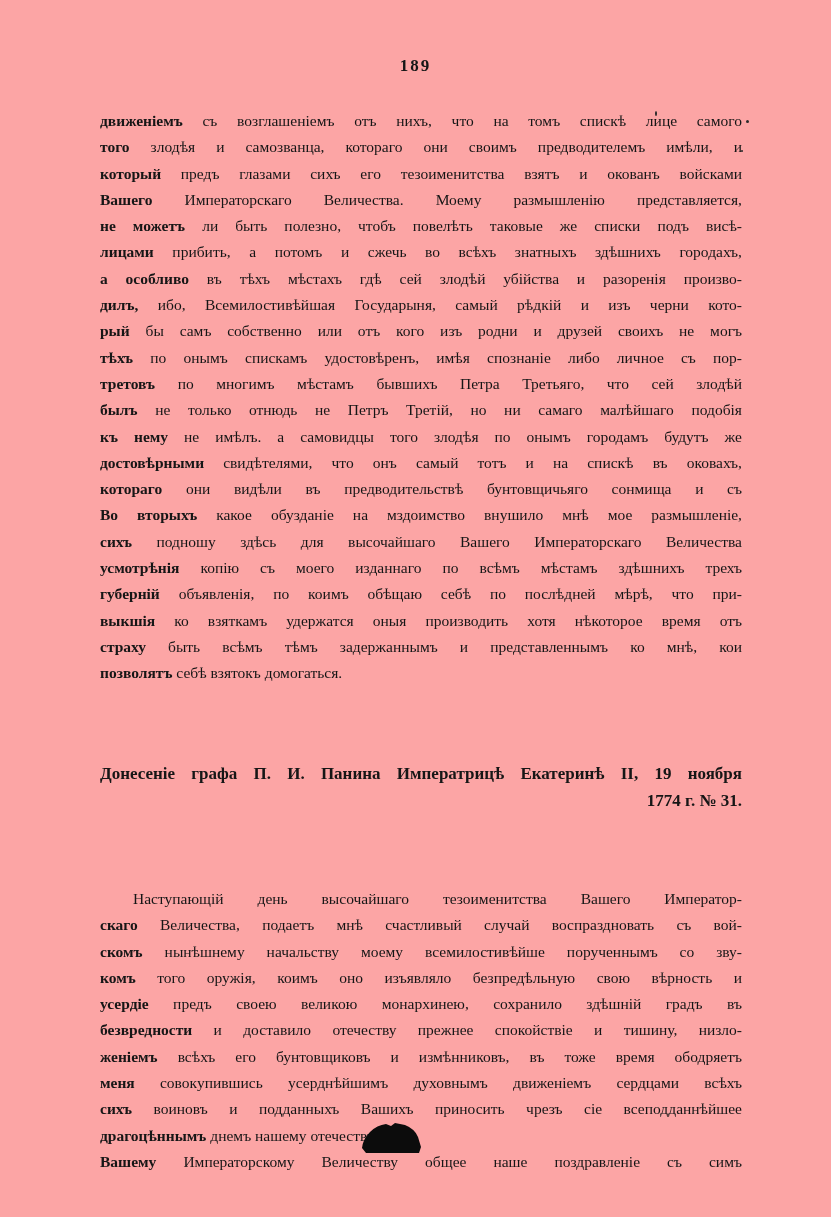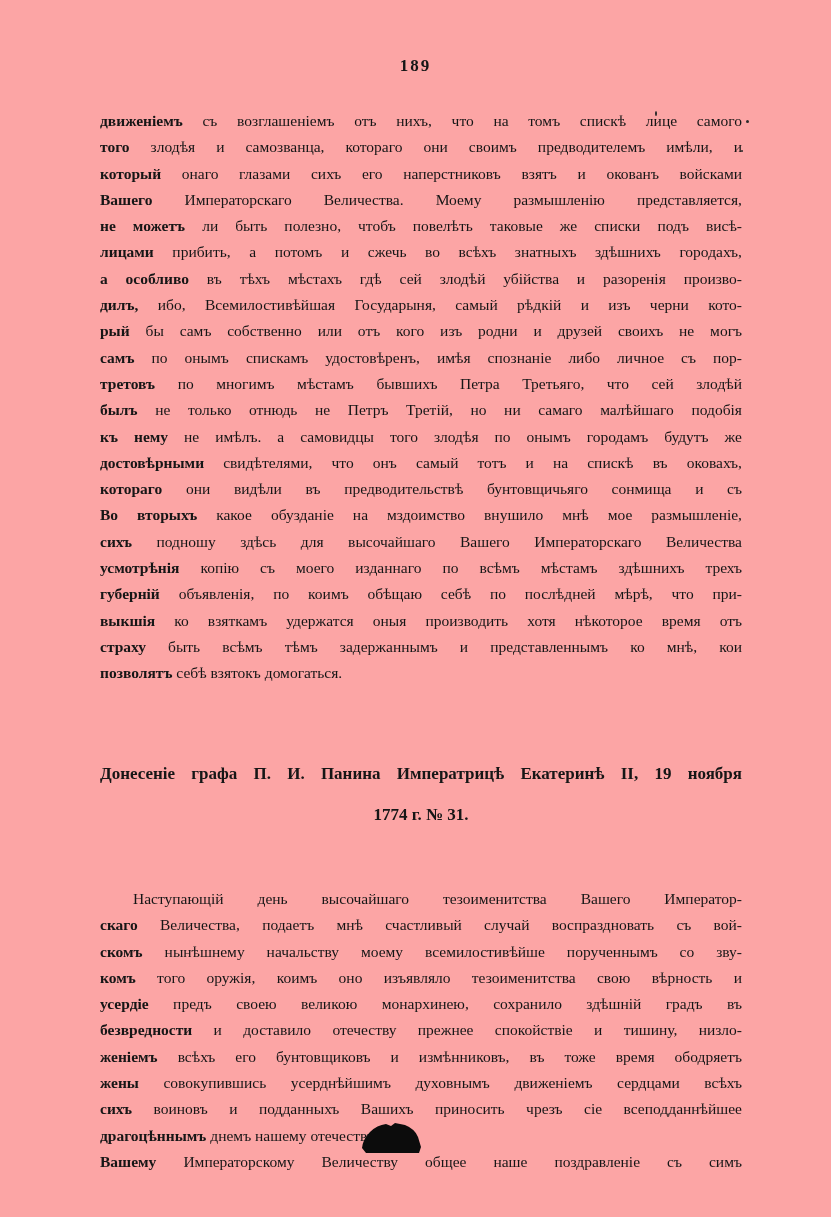--- a/index.html
+++ b/index.html
@@ -21,45 +21,45 @@
     overflow:hidden; white-space:nowrap;
   }
   .line.last { text-align-last:left; }
   .line.indent { padding-left:33px; width:609px; }
   .line .b { font-weight:bold; }
   .heading {
     position:absolute; left:100px; top:760px; width:642px;
     font-weight:bold; font-size:17px; line-height:27px;
   }
   .heading .h1 { text-align:justify; text-align-last:justify; white-space:nowrap; overflow:hidden; }
-  .heading .h2 { text-align:center;margin-top:14px; }
+  .heading .h2 { text-align:right; }
   .blot { position:absolute; left:361px; top:1122px; }
   .speck { position:absolute; background:#2a2a2a; border-radius:50%; }
   .s1 { left:655px; top:111px; width:2px; height:5px; }
   .s2 { left:746px; top:120px; width:3px; height:3px; }
   .s3 { left:741px; top:150px; width:2px; height:2px; }
 </style>
 </head>
 <body>
 
 <div class="page">
 
   <div class="page-number">189</div>
 
   <div class="text-block" id="para1">
       <div class="line"><span class="b">движеніемъ</span><span> съ возглашеніемъ отъ нихъ, что на томъ спискѣ лице самого</span></div>
       <div class="line"><span class="b">того</span><span> злодѣя и самозванца, котораго они своимъ предводителемъ имѣли, и</span></div>
-      <div class="line"><span class="b">который</span><span> онаго глазами сихъ его наперстниковъ взятъ и окованъ войсками</span></div>
+      <div class="line"><span class="b">который</span><span> предъ глазами сихъ его тезоименитства взятъ и окованъ войсками</span></div>
       <div class="line"><span class="b">Вашего</span><span> Императорскаго Величества. Моему размышленію представляется,</span></div>
       <div class="line"><span class="b">не можетъ</span><span> ли быть полезно, чтобъ повелѣть таковые же списки подъ висѣ-</span></div>
       <div class="line"><span class="b">лицами</span><span> прибить, а потомъ и сжечь во всѣхъ знатныхъ здѣшнихъ городахъ,</span></div>
       <div class="line"><span class="b">а особливо</span><span> въ тѣхъ мѣстахъ гдѣ сей злодѣй убійства и разоренія произво-</span></div>
       <div class="line"><span class="b">дилъ,</span><span> ибо, Всемилостивѣйшая Государыня, самый рѣдкій и изъ черни кото-</span></div>
       <div class="line"><span class="b">рый</span><span> бы самъ собственно или отъ кого изъ родни и друзей своихъ не могъ</span></div>
-      <div class="line"><span class="b">самъ</span><span> по онымъ спискамъ удостовѣренъ, имѣя спознаніе либо личное съ пор-</span></div>
+      <div class="line"><span class="b">тѣхъ</span><span> по онымъ спискамъ удостовѣренъ, имѣя спознаніе либо личное съ пор-</span></div>
       <div class="line"><span class="b">третовъ</span><span> по многимъ мѣстамъ бывшихъ Петра Третьяго, что сей злодѣй</span></div>
       <div class="line"><span class="b">былъ</span><span> не только отнюдь не Петръ Третій, но ни самаго малѣйшаго подобія</span></div>
       <div class="line"><span class="b">къ нему</span><span> не имѣлъ. а самовидцы того злодѣя по онымъ городамъ будутъ же</span></div>
       <div class="line"><span class="b">достовѣрными</span><span> свидѣтелями, что онъ самый тотъ и на спискѣ въ оковахъ,</span></div>
       <div class="line"><span class="b">котораго</span><span> они видѣли въ предводительствѣ бунтовщичьяго сонмища и съ</span></div>
       <div class="line"><span class="b">Во вторыхъ</span><span> какое обузданіе на мздоимство внушило мнѣ мое размышленіе,</span></div>
       <div class="line"><span class="b">сихъ</span><span> подношу здѣсь для высочайшаго Вашего Императорскаго Величества</span></div>
       <div class="line"><span class="b">усмотрѣнія</span><span> копію съ моего изданнаго по всѣмъ мѣстамъ здѣшнихъ трехъ</span></div>
       <div class="line"><span class="b">губерній</span><span> объявленія, по коимъ обѣщаю себѣ по послѣдней мѣрѣ, что при-</span></div>
       <div class="line"><span class="b">выкшія</span><span> ко взяткамъ удержатся оныя производить хотя нѣкоторое время отъ</span></div>
@@ -69,25 +69,25 @@
 
   <div class="heading">
     <div class="h1">Донесеніе графа П. И. Панина Императрицѣ Екатеринѣ II, 19 ноября</div>
     <div class="h2">1774 г. № 31.</div>
   </div>
 
   <div class="text-block" id="para2">
       <div class="line indent"><span>Наступающій день высочайшаго тезоименитства Вашего Император-</span></div>
       <div class="line"><span class="b">скаго</span><span> Величества, подаетъ мнѣ счастливый случай воспраздновать съ вой-</span></div>
       <div class="line"><span class="b">скомъ</span><span> нынѣшнему начальству моему всемилостивѣйше порученнымъ со зву-</span></div>
-      <div class="line"><span class="b">комъ</span><span> того оружія, коимъ оно изъявляло тезоименитства свою вѣрность и</span></div>
+      <div class="line"><span class="b">комъ</span><span> того оружія, коимъ оно изъявляло безпредѣльную свою вѣрность и</span></div>
       <div class="line"><span class="b">усердіе</span><span> предъ своею великою монархинею, сохранило здѣшній градъ въ</span></div>
       <div class="line"><span class="b">безвредности</span><span> и доставило отечеству прежнее спокойствіе и тишину, низло-</span></div>
       <div class="line"><span class="b">женіемъ</span><span> всѣхъ его бунтовщиковъ и измѣнниковъ, въ тоже время ободряетъ</span></div>
-      <div class="line"><span class="b">жены</span><span> совокупившись усерднѣйшимъ духовнымъ движеніемъ сердцами всѣхъ</span></div>
+      <div class="line"><span class="b">меня</span><span> совокупившись усерднѣйшимъ духовнымъ движеніемъ сердцами всѣхъ</span></div>
       <div class="line"><span class="b">сихъ</span><span> воиновъ и подданныхъ Вашихъ приносить чрезъ сіе всеподданнѣйшее</span></div>
       <div class="line last"><span class="b">драгоцѣннымъ</span><span> днемъ нашему отечеству.</span></div>
       <div class="line"><span class="b">Вашему</span><span> Императорскому Величеству общее наше поздравленіе съ симъ</span></div>
     </div>
 
   <svg class="blot" width="62" height="32" viewBox="0 0 62 32" aria-hidden="true">
     <path d="M5,31 L1,26 Q2,17 9,10 Q16,3 25,2 L30,4 L34,1 L44,3 Q54,7 57,15 L60,25 L58,31 Z" fill="#0c0c0c"></path>
   </svg>
 
   <div class="speck s1"></div>

